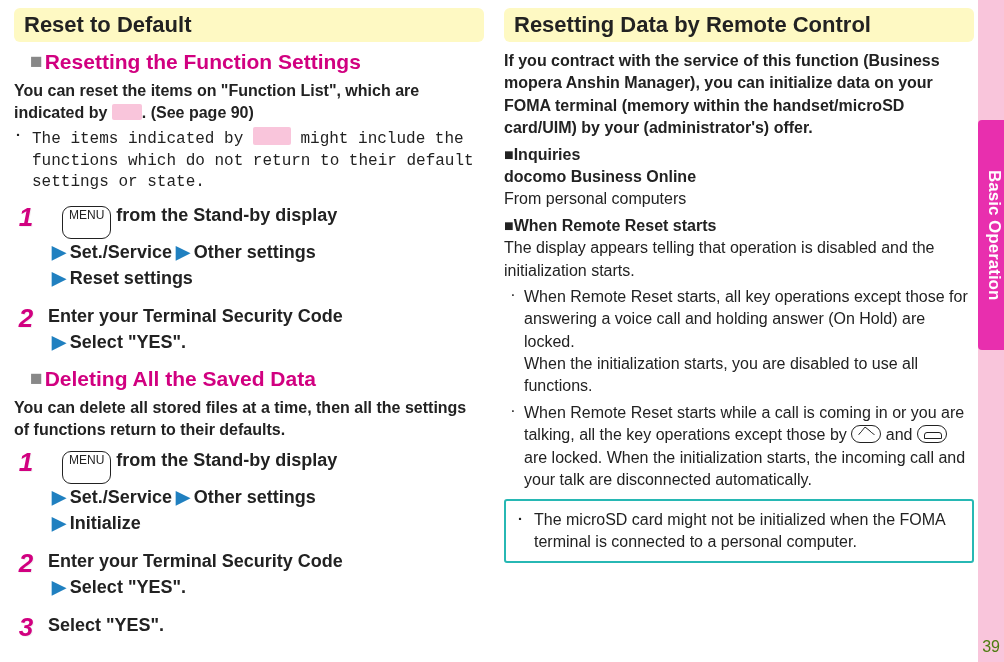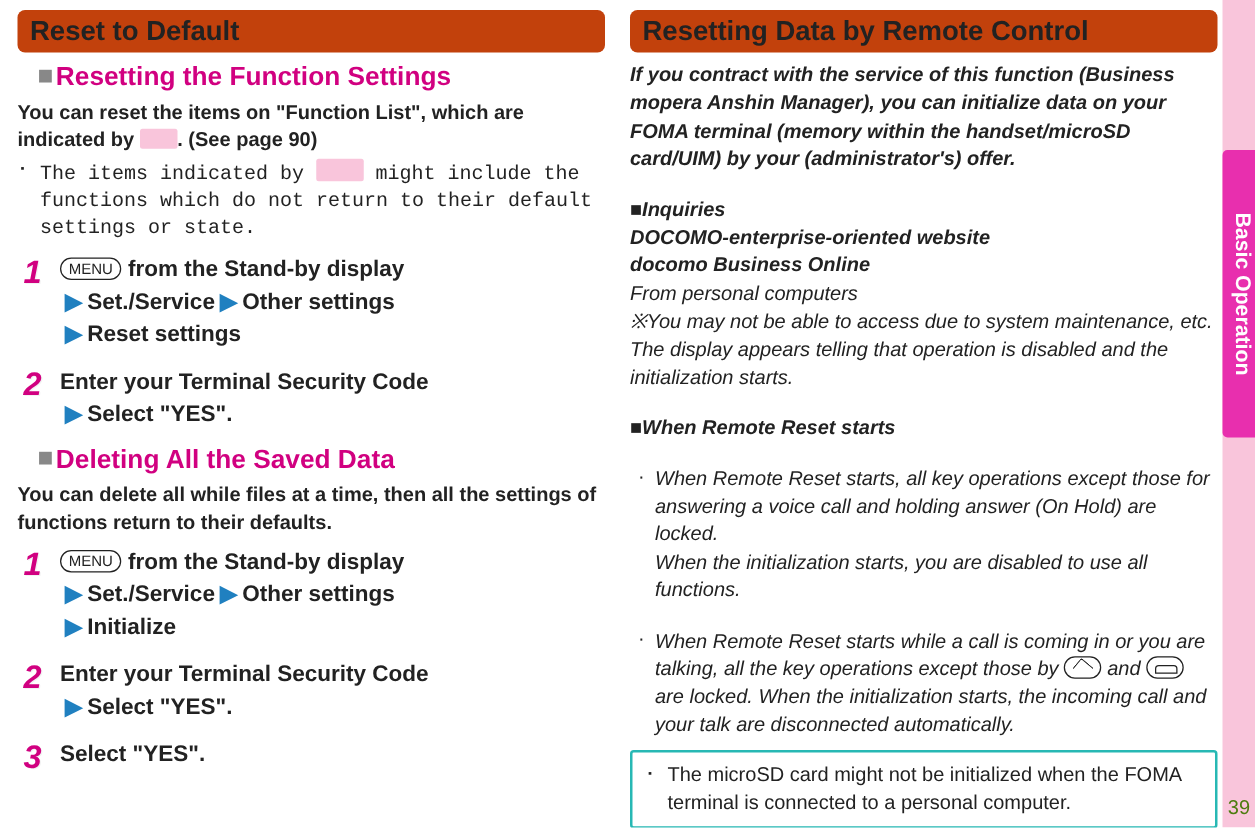--- a/index.html
+++ b/index.html
@@ -1,21 +1,21 @@
 <!DOCTYPE html>
 <html><head>
 <meta charset="utf-8">
 <style>
   * { box-sizing: border-box; margin: 0; padding: 0; }
   html, body { width: 1004px; height: 662px; font-family: Arial, Helvetica, sans-serif; background: #fff; color: #222; }
   .page { position: relative; width: 1004px; height: 662px; background: #fff; }
   .columns { display: flex; padding: 8px 30px 0 14px; gap: 20px; }
   .col { flex: 1; }
   .section-title-bar {
-    background: #c2410c;
+    background: #fef9c3;
     border-radius: 6px;
     padding: 4px 10px 4px 10px;
     font-size: 22px;
     font-weight: bold;
     color: #222;
     margin-bottom: 8px;
   }
   .subhead {
     color: #d10080;
     font-size: 21px;
@@ -68,23 +68,24 @@
   .step-body { flex: 1; font-size: 18px; font-weight: bold; color: #222; line-height: 1.45; }
   .arrow { color: #2080c0; margin: 0 4px 0 4px; }
   .key-menu {
     display: inline-block;
     font-size: 12px;
     font-weight: normal;
     padding: 0 6px;
     border: 1.5px solid #222;
     border-radius: 9px;
     line-height: 16px;
-    height: 18px;
+    height: 33px;
     vertical-align: 2px;
     font-family: Arial, sans-serif;
+    margin-left: 14px;
   }
   .key-oval {
     display: inline-block;
     width: 30px; height: 18px;
     border: 1.5px solid #222;
     border-radius: 10px;
     vertical-align: -3px;
     position: relative;
   }
   .key-dial { position: relative; }
@@ -111,21 +112,21 @@
   .note-box {
     border: 2px solid #27b8b4;
     border-radius: 3px;
     padding: 8px 10px;
     margin-top: 8px;
     font-size: 16px;
     line-height: 1.35;
     display: flex;
     gap: 6px;
   }
-  .para-block { font-size: 16px; line-height: 1.4; font-style: italic; }
+  .para-block { font-size: 16px; line-height: 1.4; }
   .para-bold { font-weight: bold; }
   .inline-dot { width: 10px; flex: 0 0 auto; text-align: center; }
   .dot-row { display: flex; gap: 6px; margin-left: 4px; }
   .side-tab {
     position: absolute;
     right: 0;
     top: 120px;
     width: 26px;
     height: 230px;
     background: #e82fae;
@@ -147,21 +148,21 @@
     background: #f9c5db;
   }
   .page-num {
     position: absolute;
     right: 4px;
     bottom: 6px;
     font-size: 16px;
     color: #4d7c0f;
   }
   .mt6 { margin-top: 6px; }
-  .mt2 { margin-top: 18px; }
+  .mt2 { margin-top: 4px; }
 </style>
 </head>
 <body>
 <div class="page">
 
 <div class="side-band"></div>
 <div class="side-tab">Basic Operation</div>
 <div class="page-num">39</div>
 
 <div class="columns">
@@ -198,21 +199,21 @@
       <div class="step-body">
         <span>Enter your Terminal Security Code</span><br>
         <span class="arrow">▶</span><span>Select "YES".</span>
       </div>
     </div>
 
     <div class="subhead mt6">
       <span class="sq">■</span><span>Deleting All the Saved Data</span>
     </div>
 
-    <div class="intro-bold">You can delete all while files at a time, then all the settings of functions return to their defaults.</div>
+    <div class="intro-bold">You can delete all stored files at a time, then all the settings of functions return to their defaults.</div>
 
     <div class="step-row">
       <div class="step-num">1</div>
       <div class="step-body">
         <span class="key-menu">MENU</span><span> from the Stand-by display</span><br>
         <span class="arrow">▶</span><span>Set./Service</span><span class="arrow">▶</span><span>Other settings</span><br>
         <span class="arrow">▶</span><span>Initialize</span>
       </div>
     </div>
 
@@ -233,29 +234,27 @@
   </div>
 
   <div class="col">
     <div class="section-title-bar">Resetting Data by Remote Control</div>
 
     <div class="para-block para-bold">If you contract with the service of this function (Business mopera Anshin Manager), you can initialize data on your FOMA terminal (memory within the handset/microSD card/UIM) by your (administrator's) offer.</div>
 
     <div class="para-block para-bold mt2">
       <span>■</span><span>Inquiries</span>
     </div>
-    <div class="para-block para-bold">DOCOMO-enterprise-oriented website</div>
     <div class="para-block para-bold">docomo Business Online</div>
     <div class="para-block">From personal computers</div>
-    <div class="para-block" style="padding-left:0;text-indent:-16px;margin-left:16px;">※You may not be able to access due to system maintenance, etc.</div>
-
-    <div class="para-block">The display appears telling that operation is disabled and the initialization starts.</div>
+
     <div class="para-block para-bold mt2">
       <span>■</span><span>When Remote Reset starts</span>
     </div>
+    <div class="para-block">The display appears telling that operation is disabled and the initialization starts.</div>
 
     <div class="dot-row mt2">
       <div class="inline-dot">·</div>
       <div class="para-block">
         <span>When Remote Reset starts, all key operations except those for answering a voice call and holding answer (On Hold) are locked.</span><br>
         <span>When the initialization starts, you are disabled to use all functions.</span>
       </div>
     </div>
 
     <div class="dot-row mt2">

